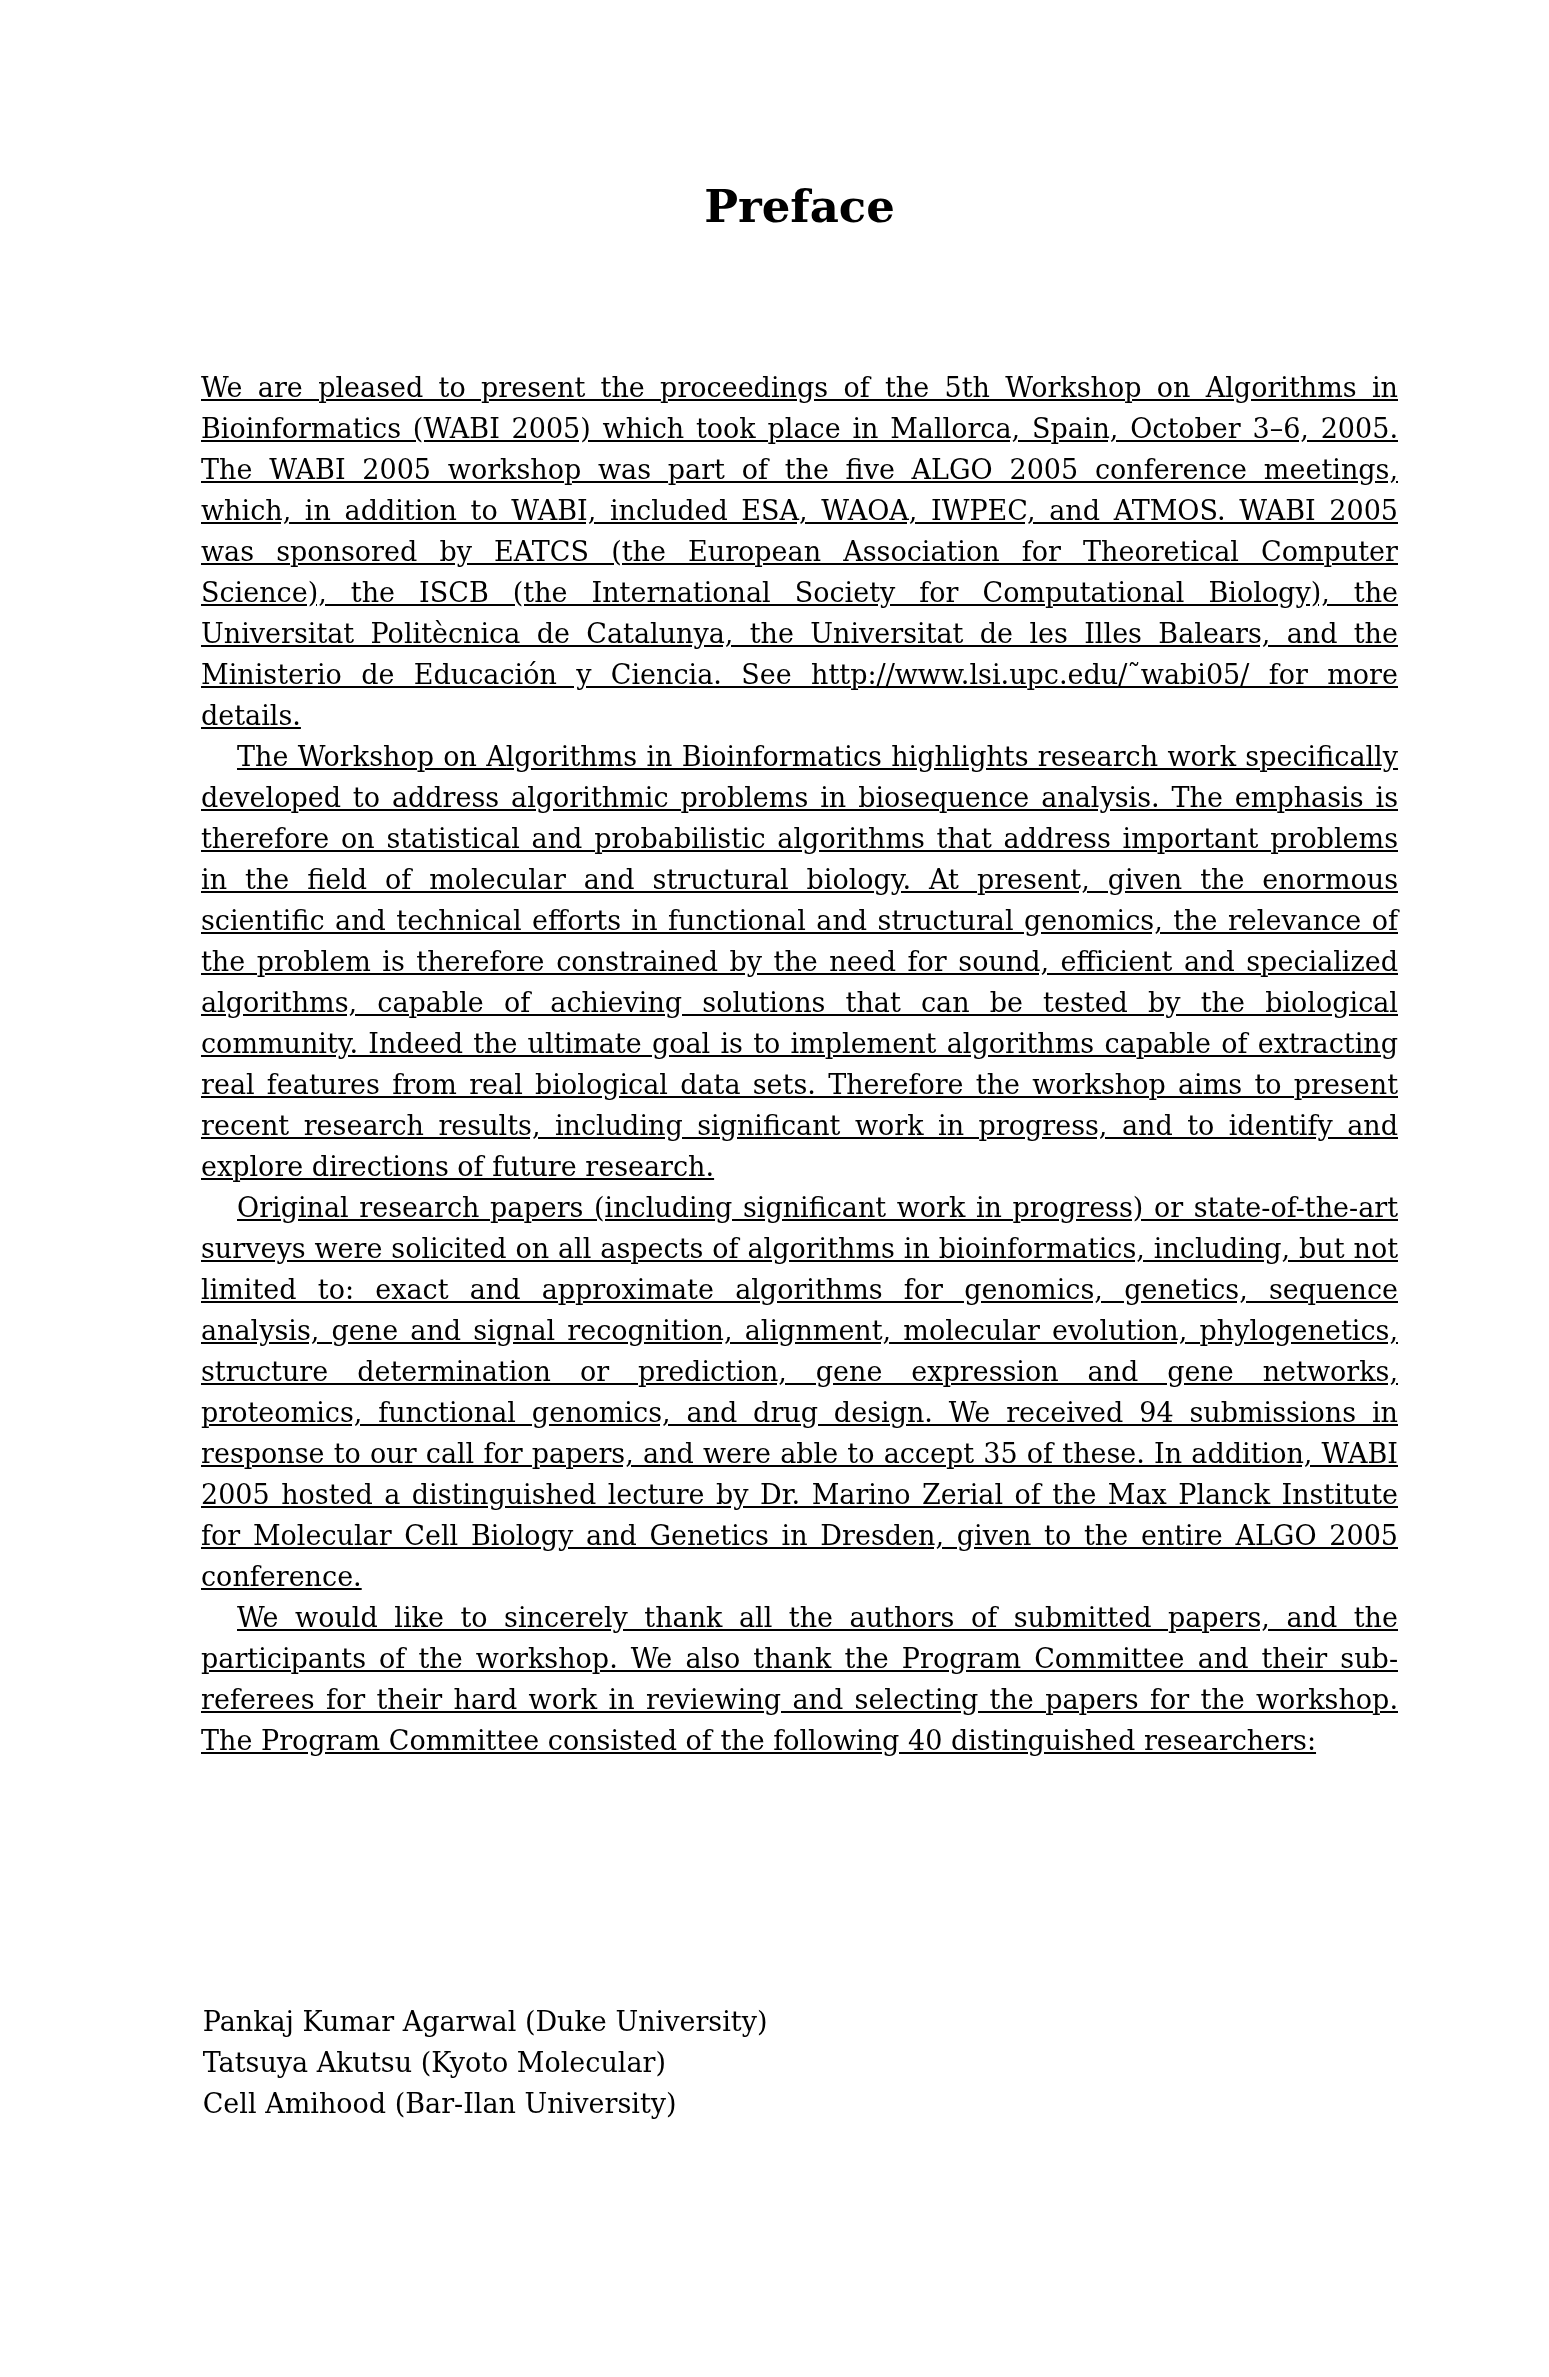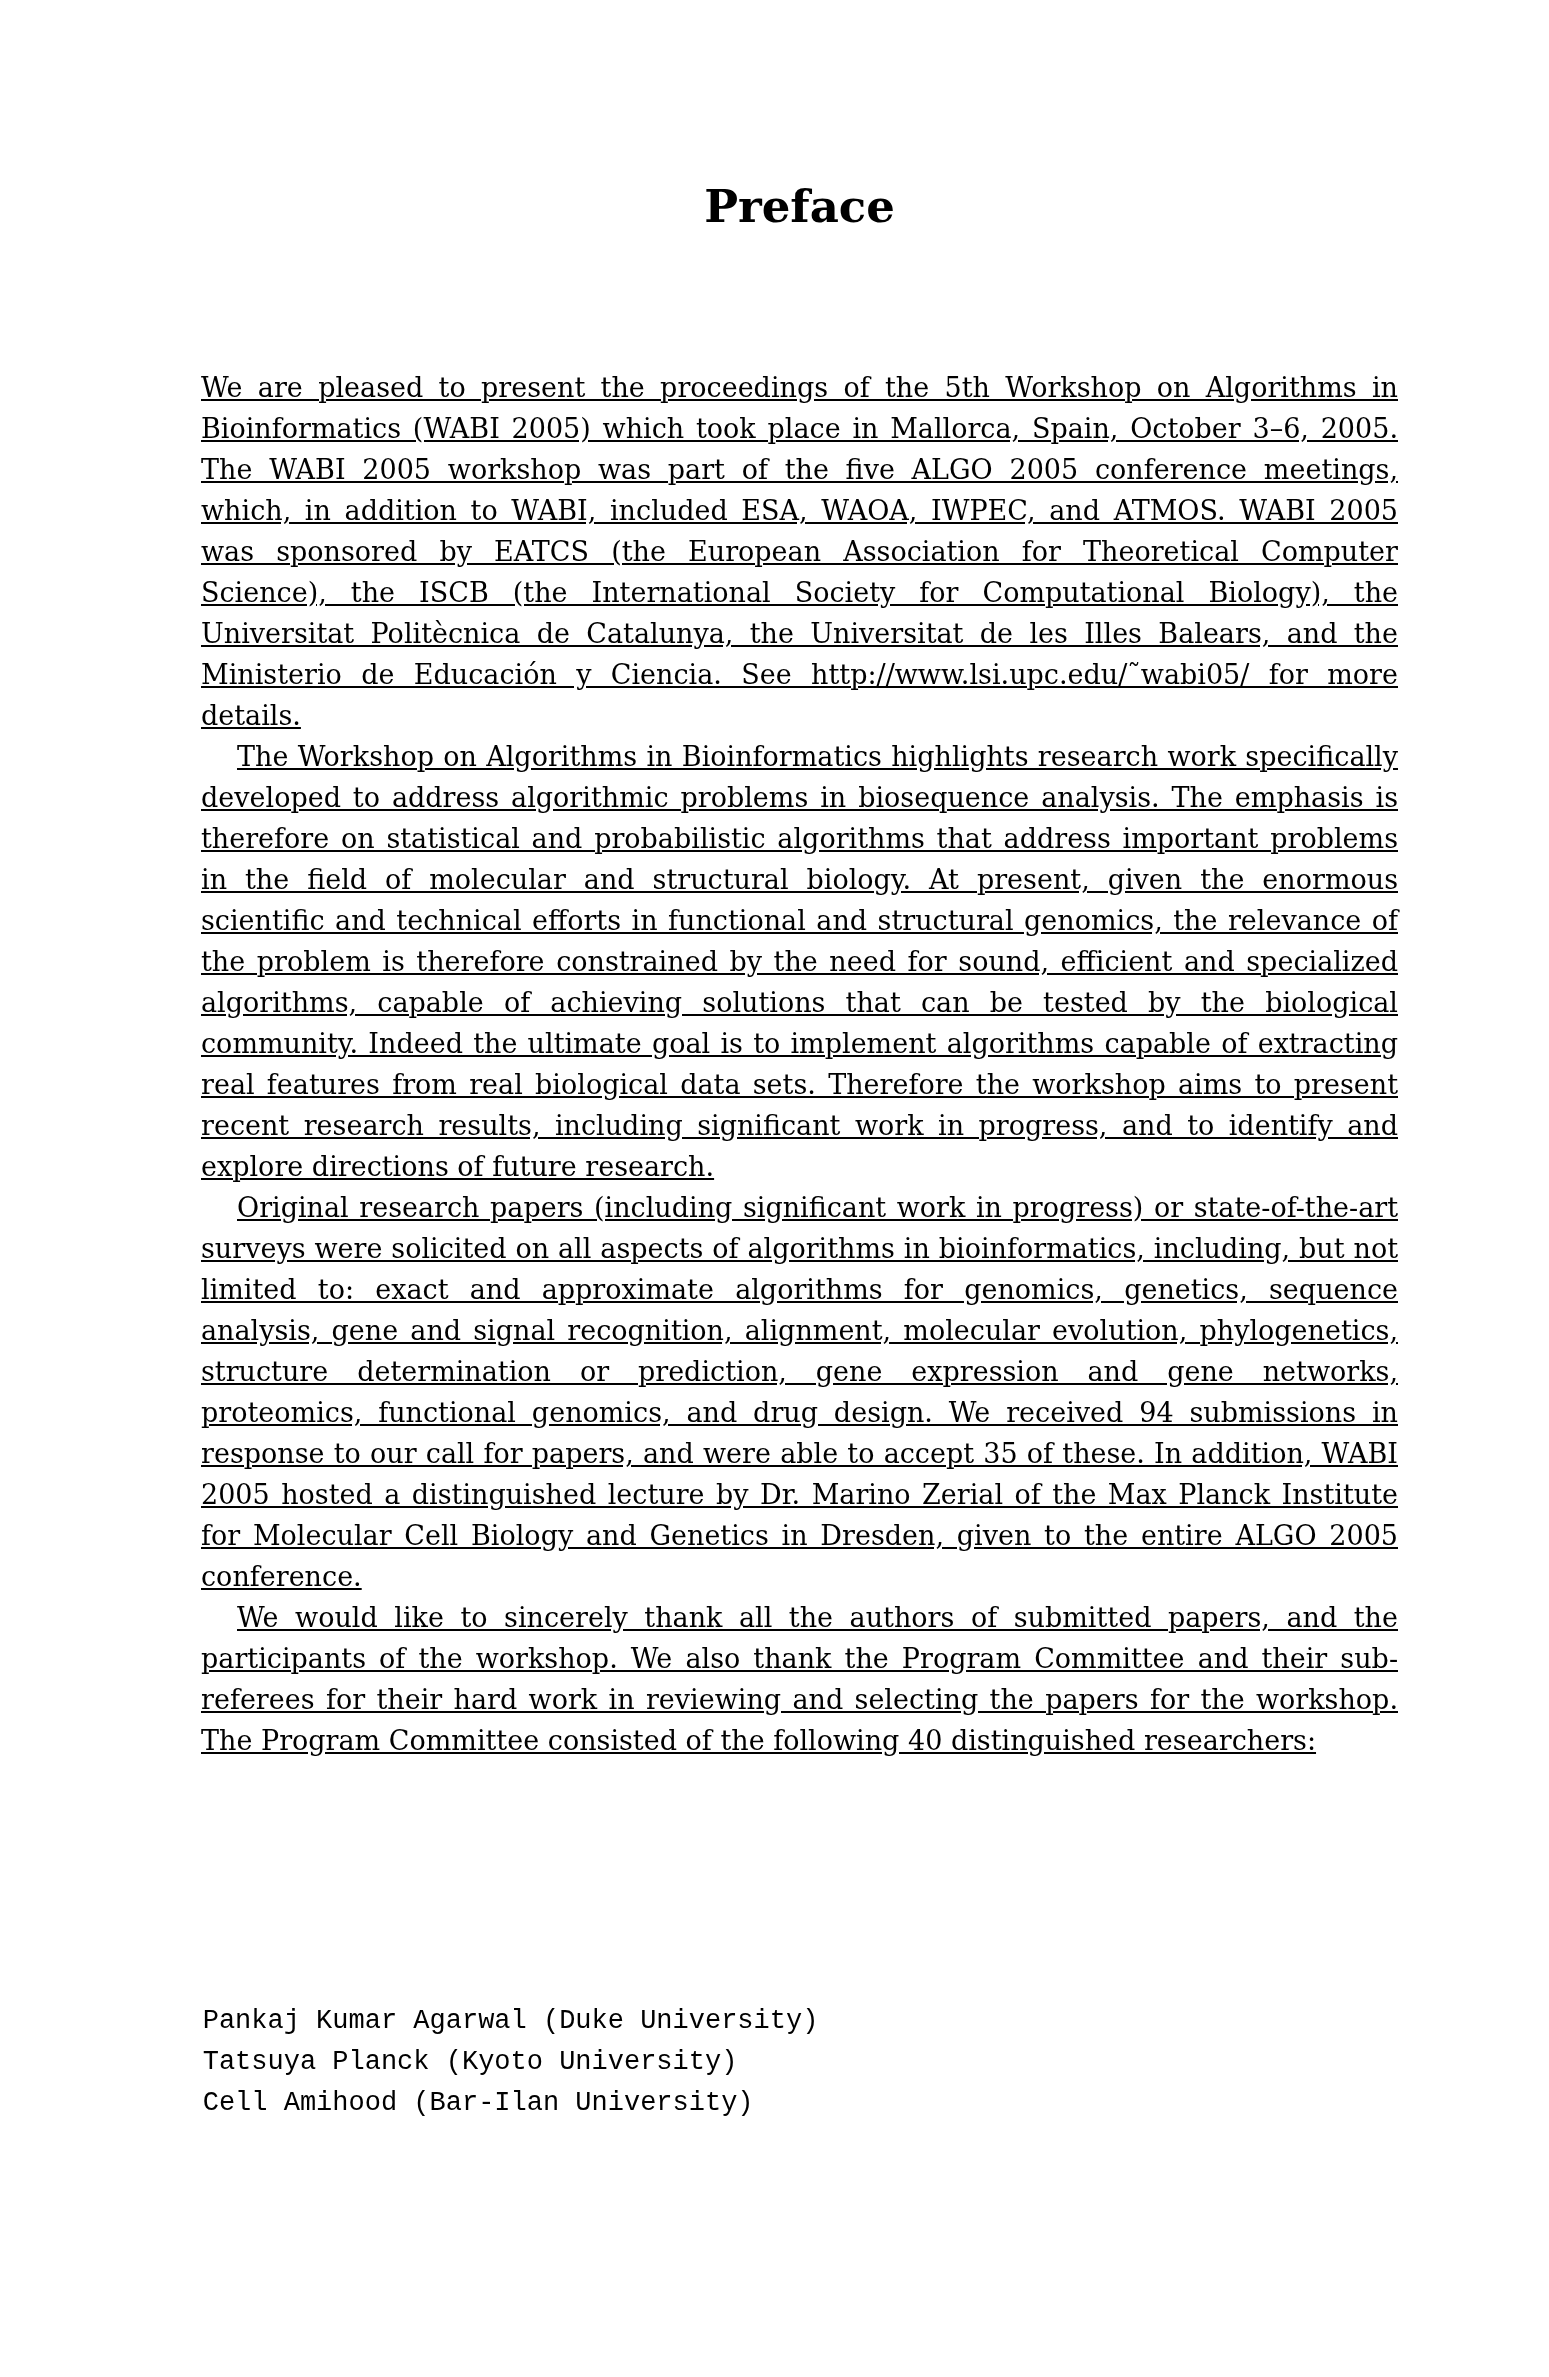--- a/index.html
+++ b/index.html
@@ -3,32 +3,32 @@
 <meta charset="utf-8">
 <style>
   html, body { margin: 0; padding: 0; background: #ffffff; }
   body { width: 1549px; height: 2377px; position: relative; overflow: hidden; }
   .page { position: absolute; left: 201px; top: 0; width: 1197px; color: #000; font-family: "DejaVu Serif", "Liberation Serif", serif; }
   .title { position: absolute; top: 180px; left: 0; width: 1197px; text-align: center; font-size: 45px; font-weight: bold; letter-spacing: 0px; }
   .body { position: absolute; top: 367px; left: 0; width: 1197px; font-size: 27px; line-height: 41px; text-align: justify; }
   .body p { margin: 0; text-indent: 0; text-decoration: underline; }
   .body p.indent { text-indent: 36px; }
   .committee { position: absolute; top: 2001px; left: 1.7px; font-size: 27px; line-height: 41px; }
-  .committee div { white-space: nowrap; font-family: Liberation Mono, monospace; }
+  .committee div { white-space: nowrap; }
 </style>
 </head>
 <body>
 
 <div class="page">
   <h1 class="title" style="margin:0;">Preface</h1>
   <div class="body">
     <p>We are pleased to present the proceedings of the 5th Workshop on Algorithms in Bioinformatics (WABI 2005) which took place in Mallorca, Spain, October 3–6, 2005. The WABI 2005 workshop was part of the five ALGO 2005 conference meetings, which, in addition to WABI, included ESA, WAOA, IWPEC, and ATMOS. WABI 2005 was sponsored by EATCS (the European Association for Theoretical Computer Science), the ISCB (the International Society for Computational Biology), the Universitat Politècnica de Catalunya, the Universitat de les Illes Balears, and the Ministerio de Educación y Ciencia. See http://www.lsi.upc.edu/˜wabi05/ for more details.</p>
     <p class="indent">The Workshop on Algorithms in Bioinformatics highlights research work specifically developed to address algorithmic problems in biosequence analysis. The emphasis is therefore on statistical and probabilistic algorithms that address important problems in the field of molecular and structural biology. At present, given the enormous scientific and technical efforts in functional and structural genomics, the relevance of the problem is therefore constrained by the need for sound, efficient and specialized algorithms, capable of achieving solutions that can be tested by the biological community. Indeed the ultimate goal is to implement algorithms capable of extracting real features from real biological data sets. Therefore the workshop aims to present recent research results, including significant work in progress, and to identify and explore directions of future research.</p>
     <p class="indent">Original research papers (including significant work in progress) or state-of-the-art surveys were solicited on all aspects of algorithms in bioinformatics, including, but not limited to: exact and approximate algorithms for genomics, genetics, sequence analysis, gene and signal recognition, alignment, molecular evolution, phylogenetics, structure determination or prediction, gene expression and gene networks, proteomics, functional genomics, and drug design. We received 94 submissions in response to our call for papers, and were able to accept 35 of these. In addition, WABI 2005 hosted a distinguished lecture by Dr. Marino Zerial of the Max Planck Institute for Molecular Cell Biology and Genetics in Dresden, given to the entire ALGO 2005 conference.</p>
     <p class="indent">We would like to sincerely thank all the authors of submitted papers, and the participants of the workshop. We also thank the Program Committee and their sub-referees for their hard work in reviewing and selecting the papers for the workshop. The Program Committee consisted of the following 40 distinguished researchers:</p>
   </div>
   <div class="committee">
     <div>Pankaj Kumar Agarwal (Duke University)</div>
-    <div>Tatsuya Planck (Kyoto University)</div>
+    <div>Tatsuya Akutsu (Kyoto Molecular)</div>
     <div>Cell Amihood (Bar-Ilan University)</div>
   </div>
 </div>
 
 
 </body></html>

